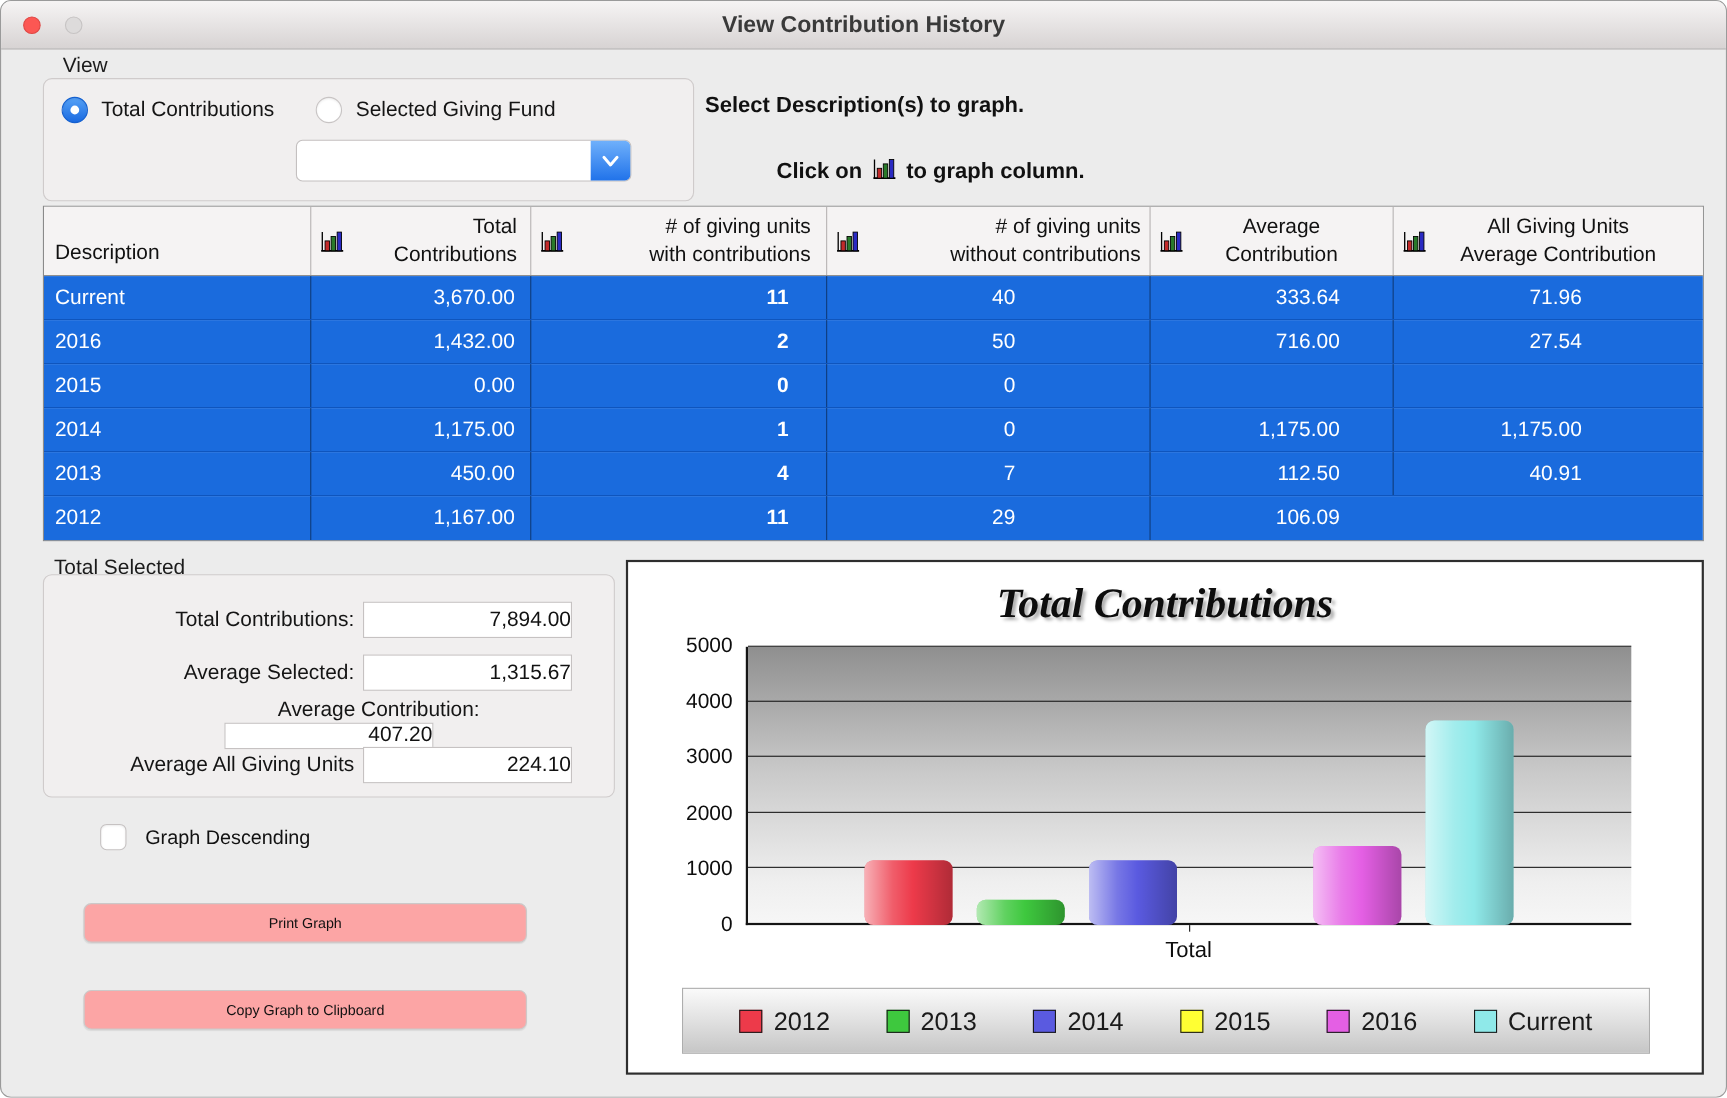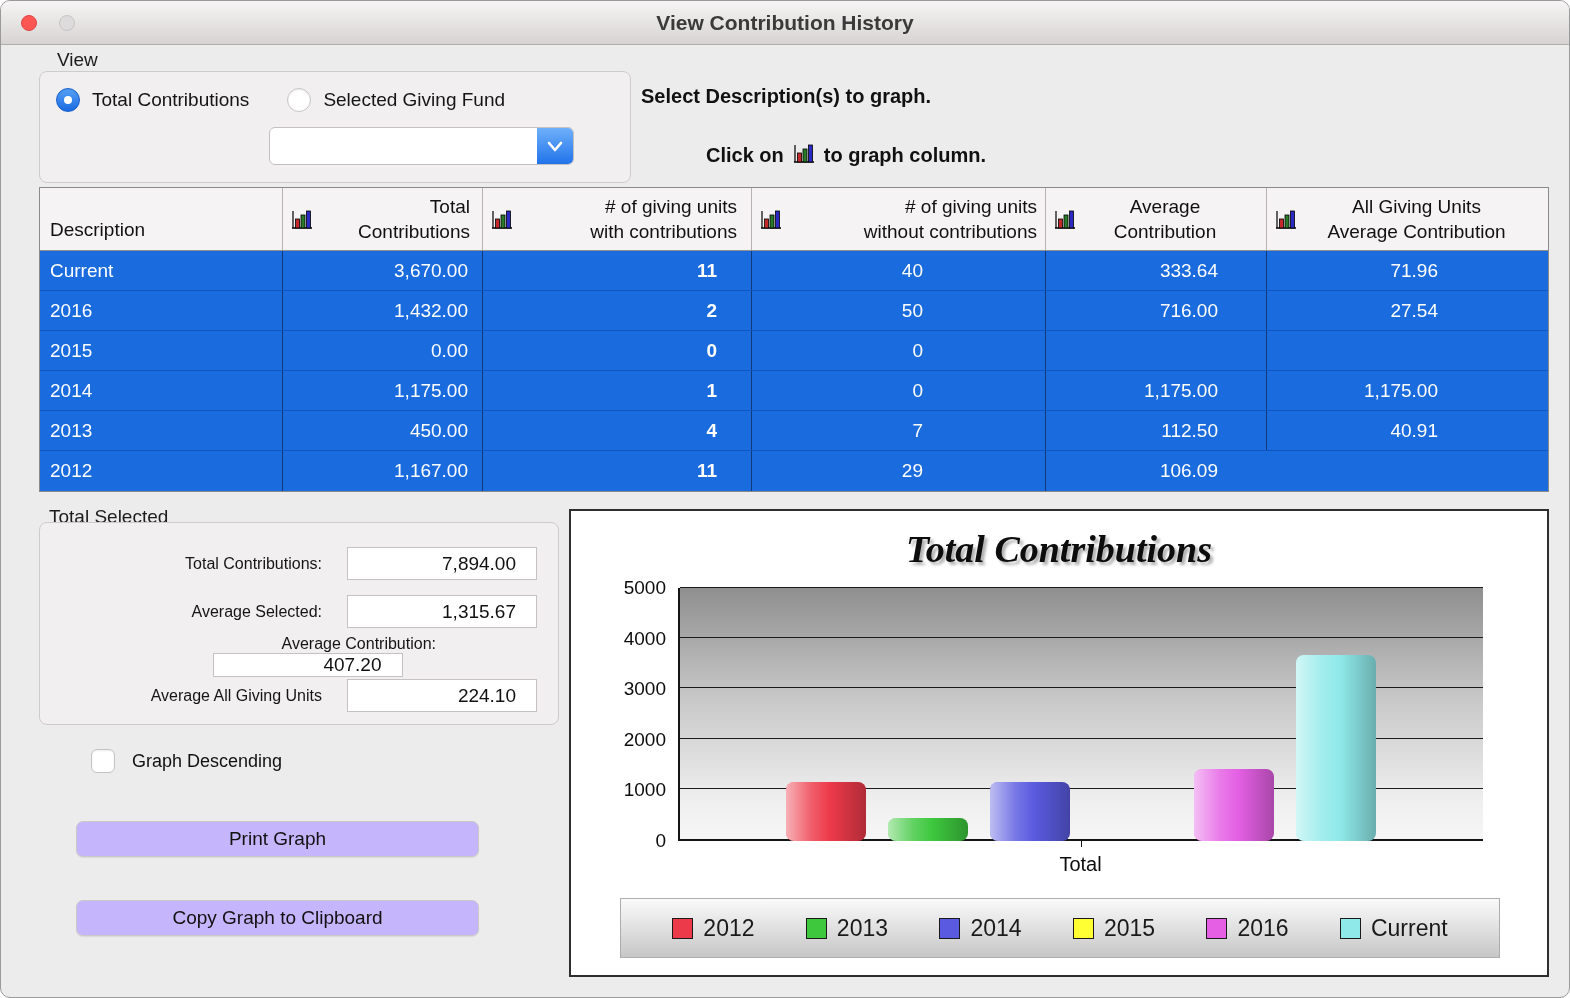--- a/index.html
+++ b/index.html
@@ -84,36 +84,35 @@
   .td.c4 { justify-content:flex-end; padding-right:48px; }
   .td.c5 { justify-content:flex-end; padding-right:110px; }
 
   
   .totals-caption { position:absolute; left:48px; top:505px; font-size:19px; color:#1c1c1c; }
   .totals-group {
     position:absolute; left:38px; top:521px; width:520px; height:203px;
     background:#f1efef; border:1px solid #cfcbcb; border-radius:8px;
   }
   .t-row { position:absolute; left:0; width:100%; height:33px; display:flex; align-items:center; }
-  .t-label { width:290px; text-align:right; font-size:16px; color:#151515; padding-right:8px; }
+  .t-label { width:290px; text-align:right; font-size:19px; color:#151515; padding-right:8px; }
   .t-value {
     width:190px; height:33px; background:#ffffff; border:1px solid #c6c2c2;
     font-size:19px; color:#111; display:flex; align-items:center; justify-content:flex-end;
-    padding-right:20px;
-    margin-left:17px;
+    padding-right:0;
   }
 
   .checkbox-row { position:absolute; left:90px; top:748px; display:flex; align-items:center; gap:17px; }
   .checkbox { width:24px; height:24px; background:#ffffff; border:1px solid #c6c2c2; border-radius:6px; box-shadow:inset 0 1px 2px rgba(0,0,0,.08); }
   .checkbox-label { font-size:18px; color:#111; }
 
   .btn {
     position:absolute; left:75px; width:403px; height:36px;
-    background:#c4b5fd; border:1px solid #ccc8c8; border-radius:7px;
-    font-size:19px; color:#111; display:flex; align-items:center; justify-content:center;
+    background:#fca5a5; border:1px solid #ccc8c8; border-radius:7px;
+    font-size:13px; color:#111; display:flex; align-items:center; justify-content:center;
     box-shadow:0 1px 1px rgba(0,0,0,.08); cursor:default;
   }
   .btn-print { top:820px; }
   .btn-copy  { top:899px; }
 
   
   .chart-panel {
     position:absolute; left:568px; top:508px; width:980px; height:468px;
     background:#ffffff; border:2px solid #2e2e2e;
   }

